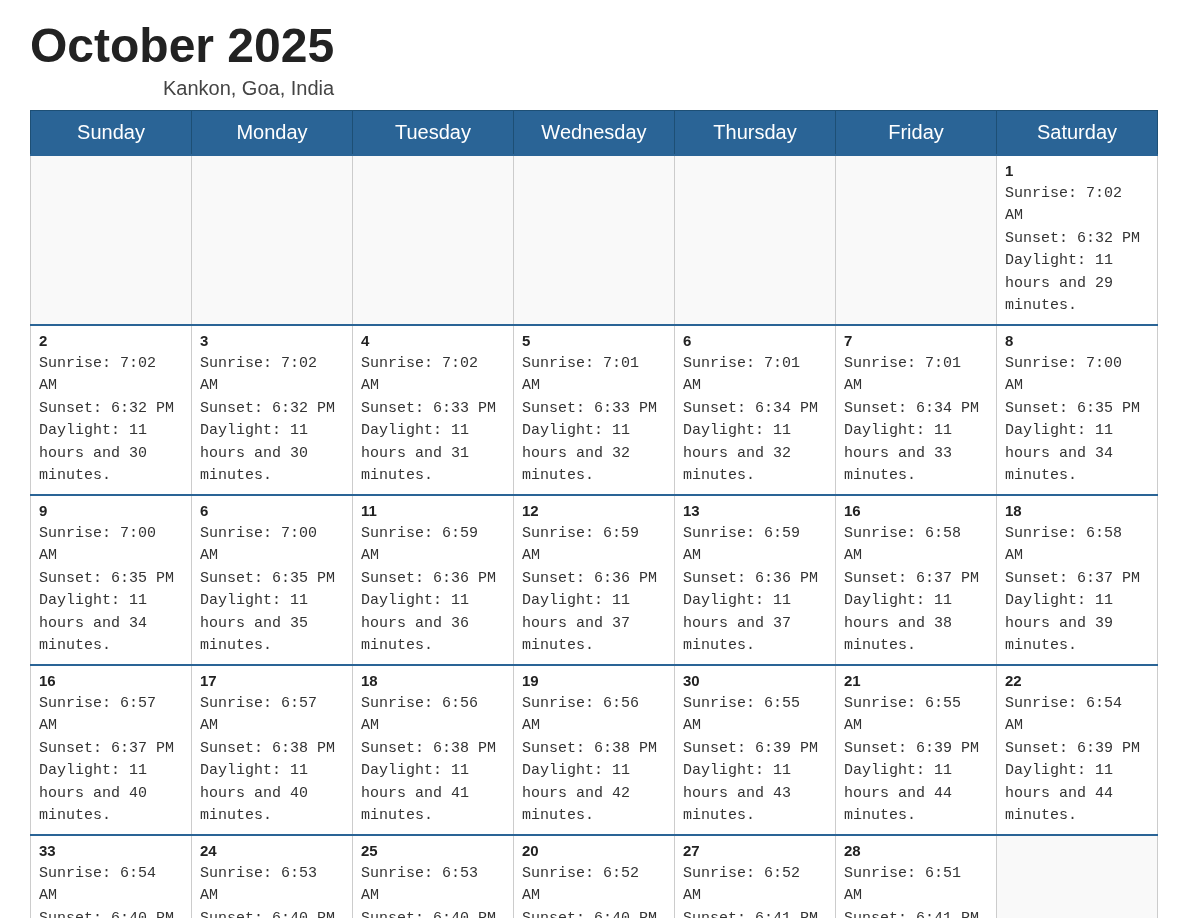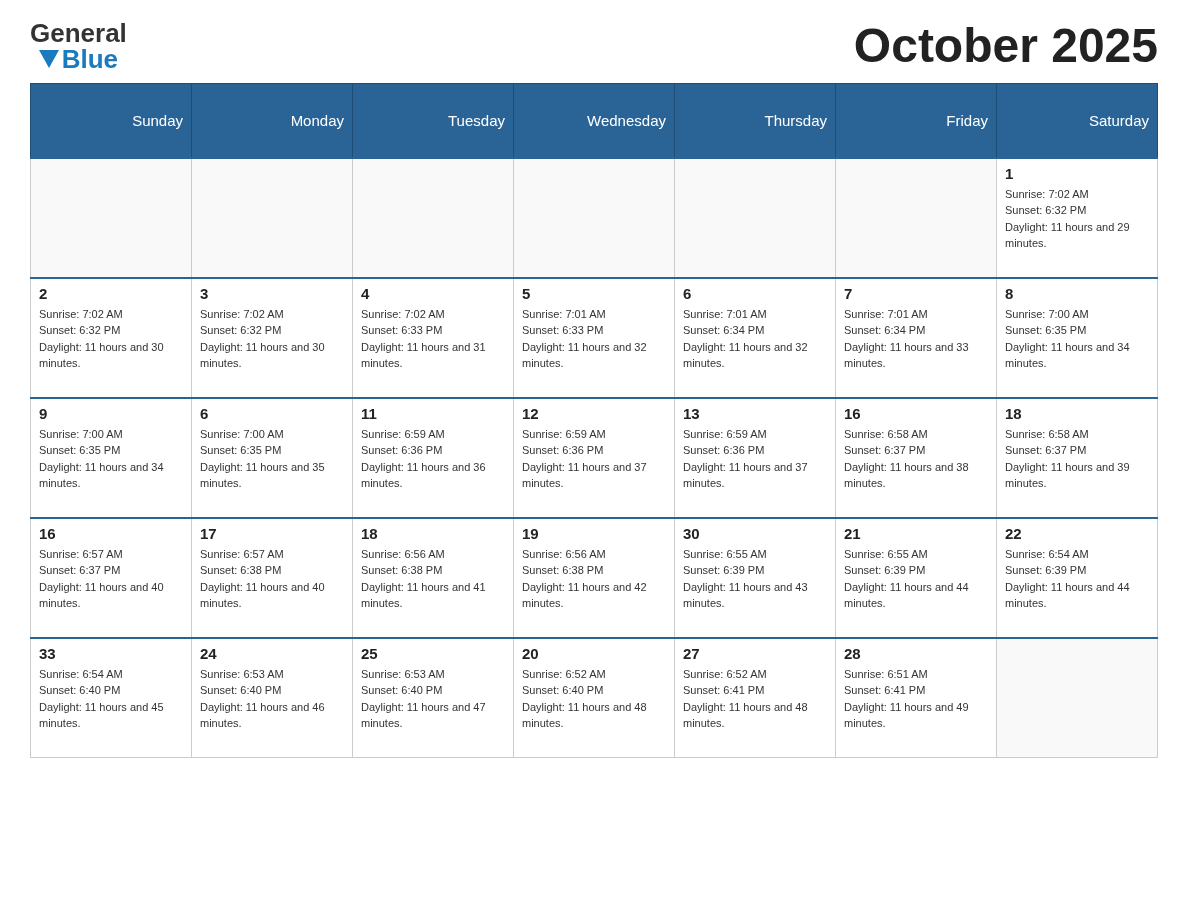--- a/index.html
+++ b/index.html
@@ -41,67 +41,60 @@
       margin-top: 4px;
     }
     .calendar {
       width: 100%;
       border-collapse: collapse;
       margin-top: 8px;
     }
     .calendar th {
       background-color: #2a6496;
       color: #fff;
-      padding: 28px 8px;
-      font-size: 15px;
+      padding: 10px 8px;
+      font-size: 20px;
       font-weight: normal;
-      text-align: right;
+      text-align: center;
       border: 1px solid #1d4f75;
     }
     .calendar td {
       border: 1px solid #ccc;
       vertical-align: top;
       padding: 6px 8px;
       width: calc(100% / 7);
       min-height: 110px;
       height: 120px;
     }
     .calendar td.empty {
       background: #f9f9f9;
     }
     .day-number {
       font-size: 15px;
       font-weight: bold;
       color: #222;
       margin-bottom: 4px;
     }
     .day-info {
-      font-size: 11px;
+      font-size: 15px;
       color: #333;
       line-height: 1.5;
+      font-family: Liberation Mono, monospace;
     }
     .week-row td {
       border-top: 2px solid #2a6496;
     }
   </style>
 </head>
 <body>
 
 <div class="header">
-  <div class="logo">
-    <div class="logo-icon">
-      <div style="font-size:26px; font-weight:bold; color:#333; line-height:1;">General</div>
-      <div style="display:flex; align-items:center;">
-        <div style="width:0; height:0; border-left:10px solid transparent; border-right:10px solid transparent; border-top:18px solid #1a7abf; margin-right:3px;"></div>
-        <div style="font-size:26px; font-weight:bold; color:#1a7abf; line-height:1;">Blue</div>
-      </div>
-    </div>
-  </div>
   <div class="title-section">
     <div class="calendar-title">October 2025</div>
+    <div class="calendar-subtitle">Kankon, Goa, India</div>
   </div>
 </div>
 
 <table class="calendar">
   <thead>
     <tr>
     <th>Sunday</th>
         <th>Monday</th>
         <th>Tuesday</th>
         <th>Wednesday</th>

